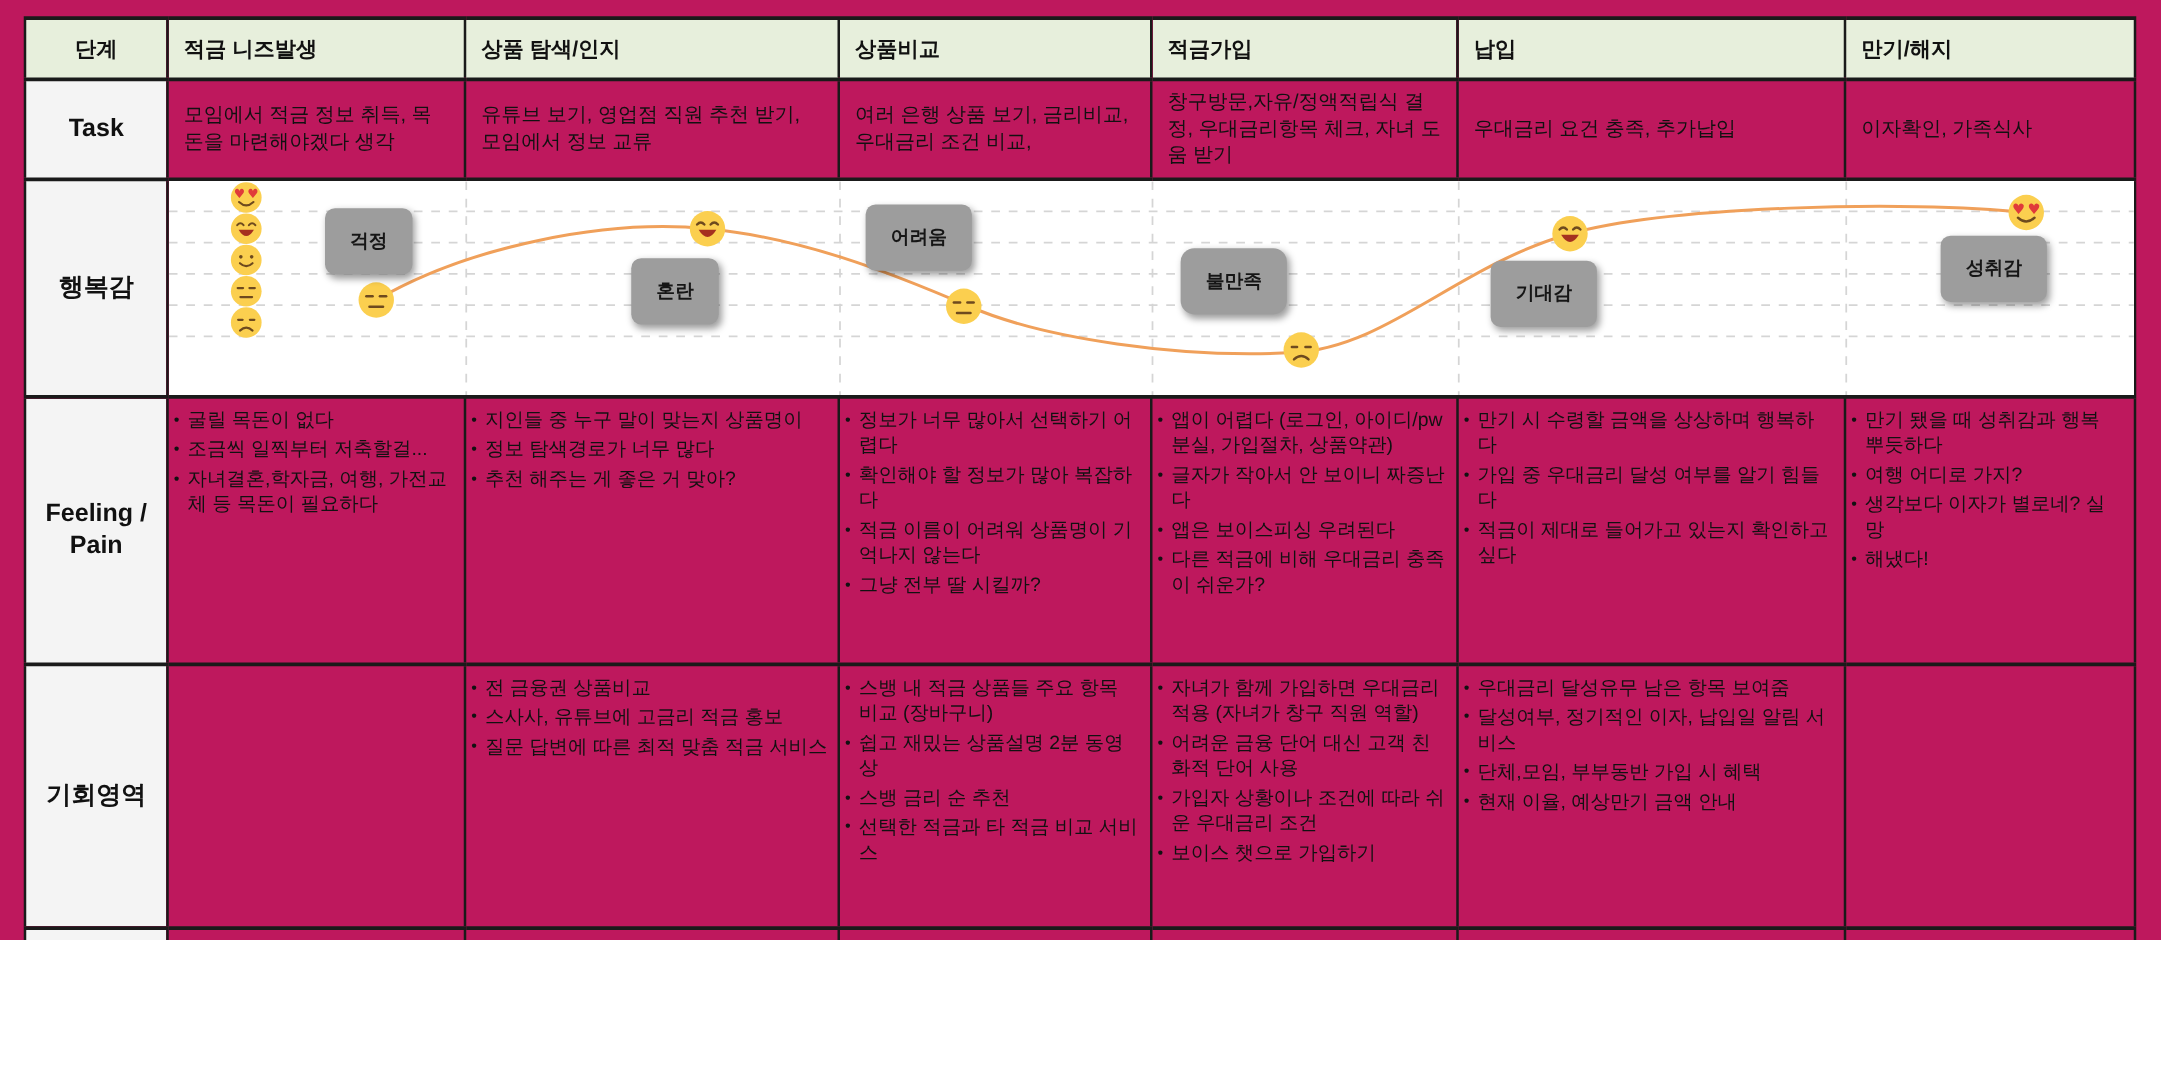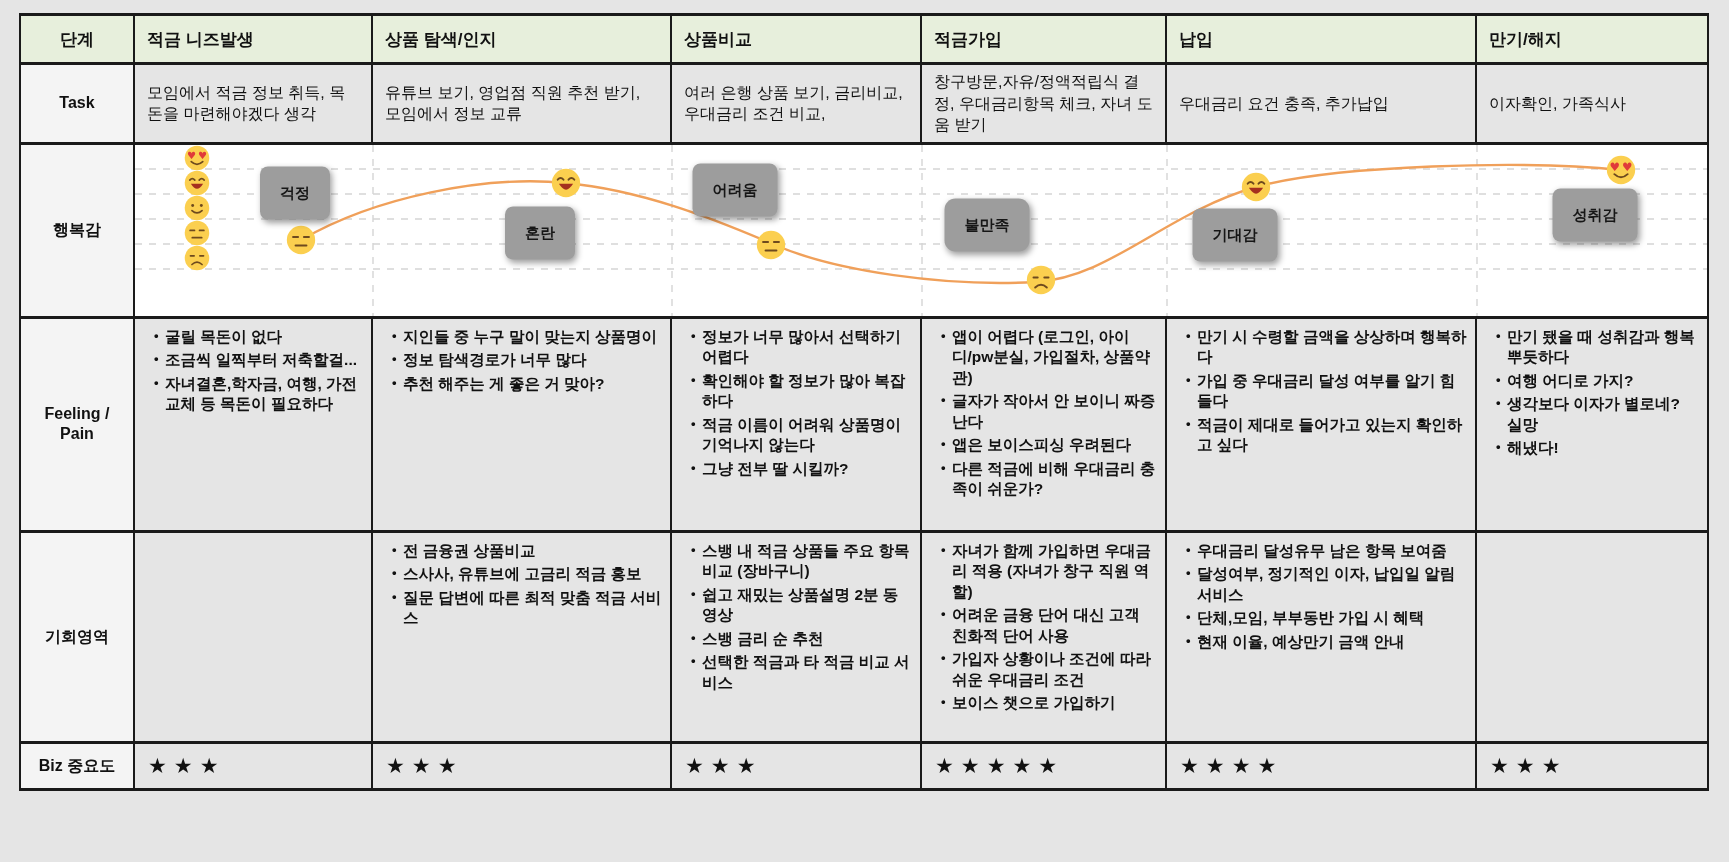--- a/index.html
+++ b/index.html
@@ -4,45 +4,45 @@
 <style>
   :root{
     --header-bg:#e7efdc;
     --label-bg:#f4f4f4;
     --border:#1a1a1a;
     --curve:#f0a05a;
     --tag-bg:#9d9d9d;
   }
   html,body{margin:0;padding:0;background:#ffffff;}
   body{font-family:"Liberation Sans","DejaVu Sans",sans-serif;color:#111;}
-  .canvas{width:1729px;height:862px;overflow:hidden;box-sizing:border-box;padding:13px 0 0 19px;background:#e5e5e5;}
+  .canvas{width:1729px;height:752px;overflow:hidden;box-sizing:border-box;padding:13px 0 0 19px;background:#be185d;}
   table.jmap{border-collapse:collapse;table-layout:fixed;width:1688px;}
   .jmap th,.jmap td{
     border-left:2px solid var(--border);
     border-right:2px solid var(--border);
     border-top:3px solid var(--border);
     border-bottom:3px solid var(--border);
     box-sizing:border-box;
     overflow:hidden;
   }
   tr.header th{background:var(--header-bg);font-size:17px;font-weight:700;text-align:left;padding:0 12px;height:49px;}
   tr.header th.corner{text-align:center;padding:0 4px;}
-  th.rowlabel{background:var(--label-bg);font-weight:700;font-size:16px;text-align:center;white-space:pre-line;line-height:1.25;padding:0 4px;}
+  th.rowlabel{background:var(--label-bg);font-weight:700;font-size:20px;text-align:center;white-space:pre-line;line-height:1.25;padding:0 4px;}
   tr.r-task{height:73px;}
   tr.r-touch{height:76px;}
   tr.r-task td,tr.r-touch td{font-size:16px;line-height:1.35;padding:6px 12px;vertical-align:middle;white-space:pre-line;}
   tr.r-emotion{height:174px;}
   td.emotion-cell{padding:0;position:relative;background:#fff;}
   td.emotion-cell svg{position:absolute;left:0;top:0;}
   .tag{position:absolute;transform:translate(-50%,-50%);background:var(--tag-bg);color:#161616;
        font-weight:700;font-size:15px;padding:17px 20px;border-radius:8px;
        box-shadow:2px 3px 6px rgba(0,0,0,.38);white-space:nowrap;z-index:2;}
   tr.r-pain{height:214px;}
   tr.r-opp{height:211px;}
-  tr.r-pain td,tr.r-opp td{vertical-align:top;padding:8px 8px 6px 19px;font-weight:bold;}
+  tr.r-pain td,tr.r-opp td{vertical-align:top;padding:8px 8px 6px 4px;}
   ul.blist{margin:0;padding:0;list-style:none;font-size:15.5px;line-height:1.32;}
   ul.blist li{position:relative;padding-left:11px;margin-bottom:3px;}
   ul.blist li::before{content:"•";position:absolute;left:0;top:0;font-size:13px;}
   tr.r-biz{height:47px;}
   tr.r-biz td{font-size:21px;letter-spacing:7px;padding:0 0 0 13px;vertical-align:middle;}
 </style>
 </head>
 <body>
 
 <div class="canvas">

